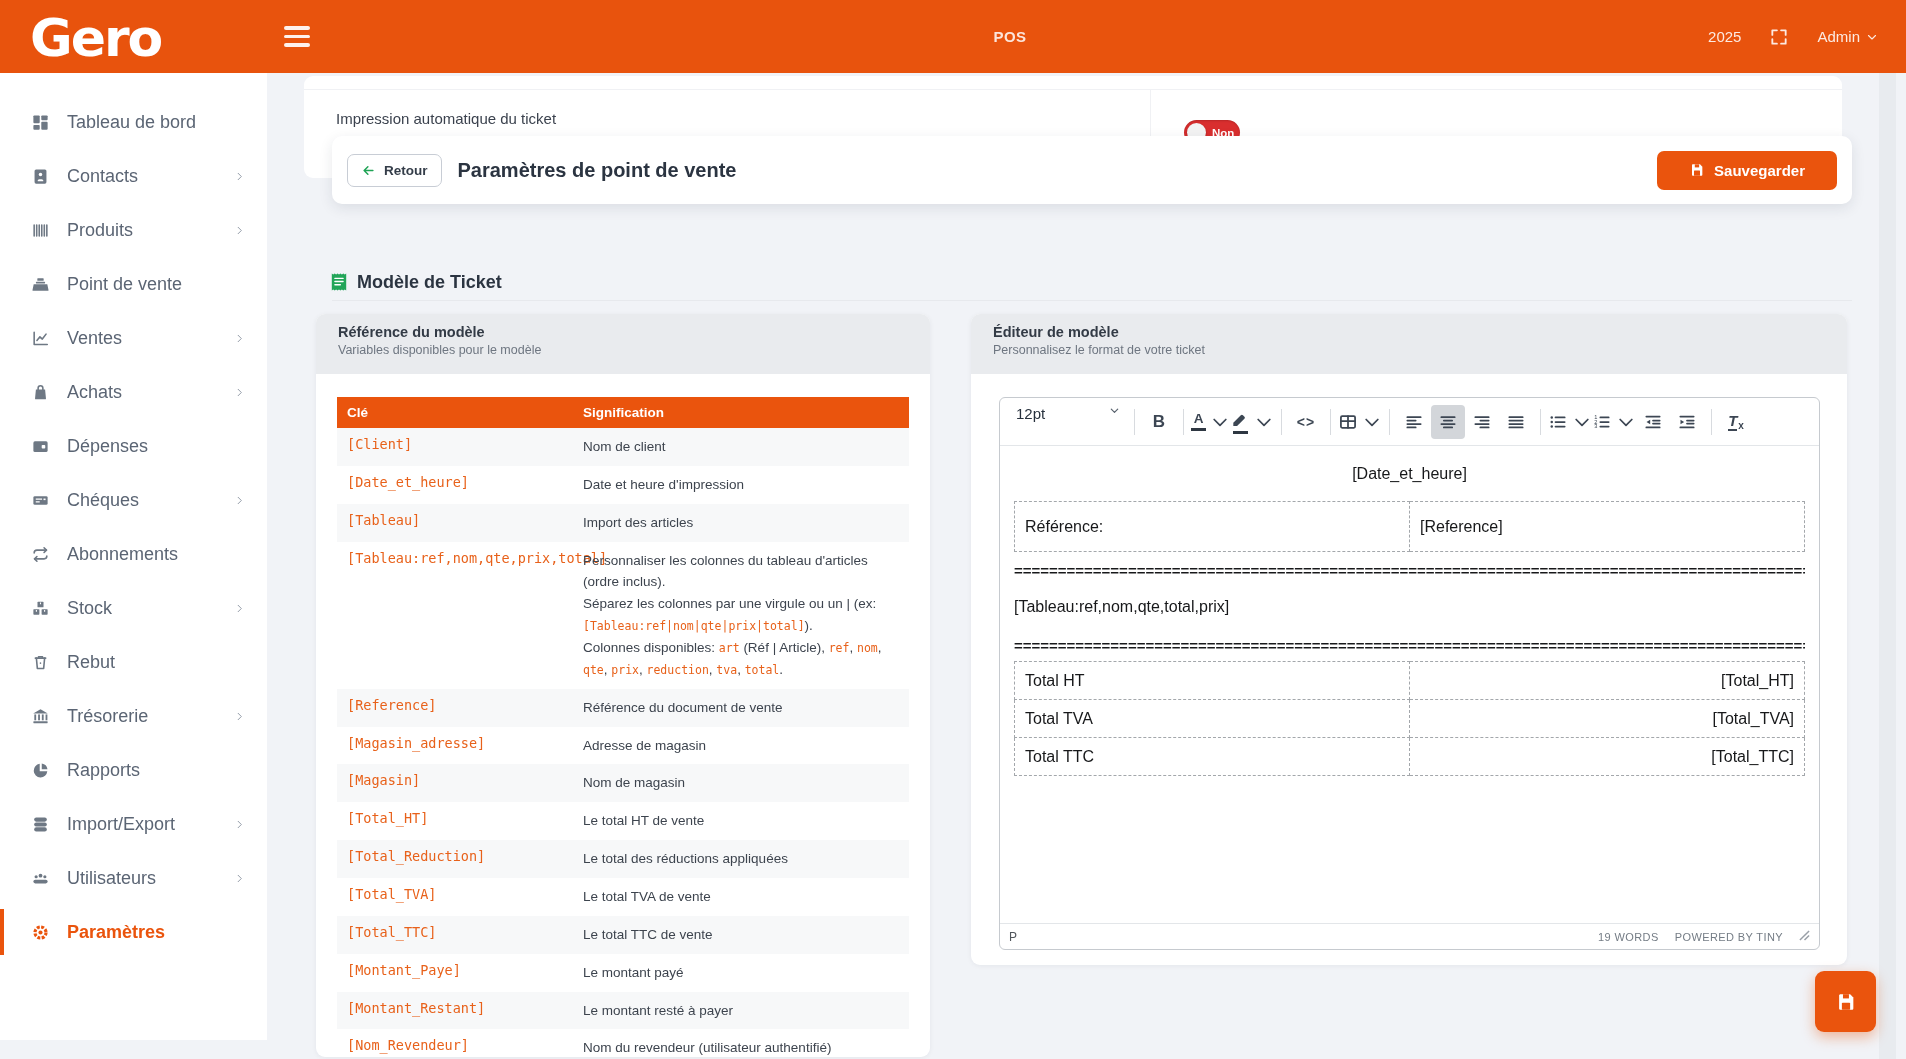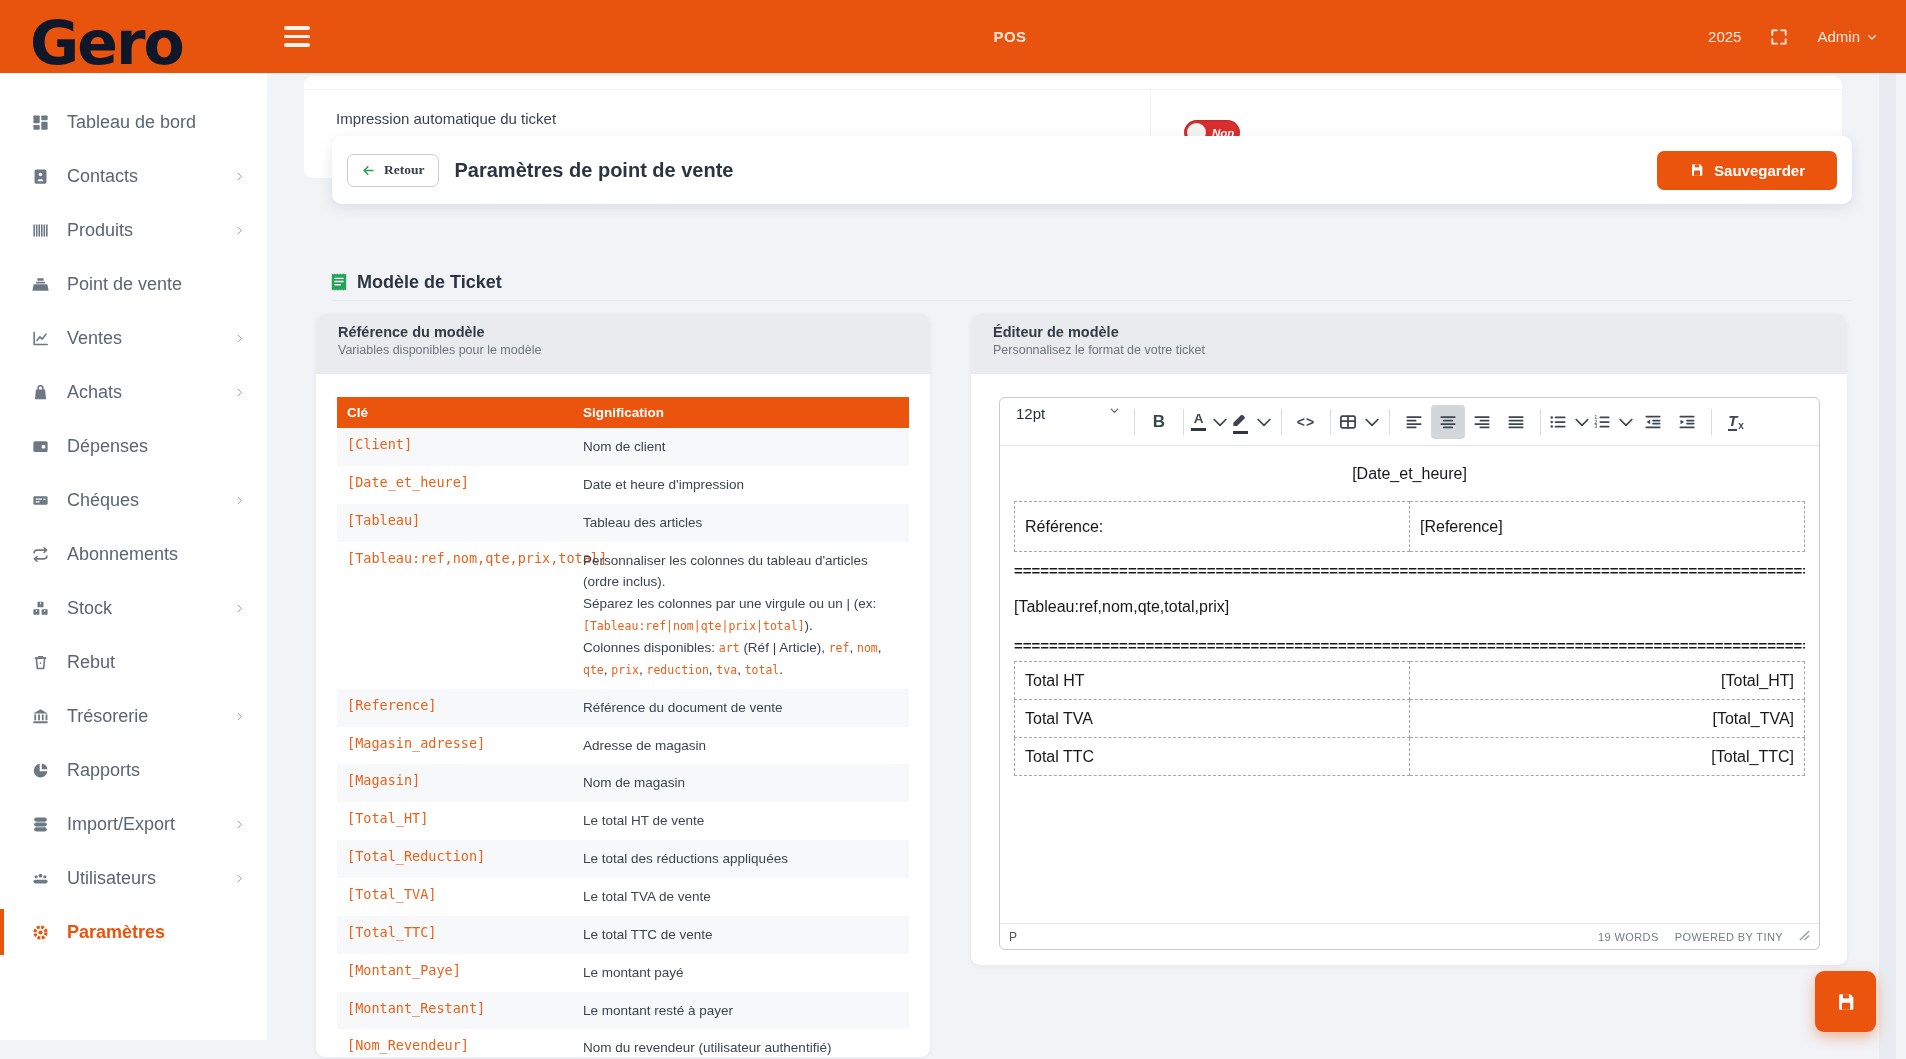--- a/index.html
+++ b/index.html
@@ -3,21 +3,21 @@
 <meta charset="utf-8">
 <style>
   html,body{margin:0;padding:0;background:#dfe3e8;}
   *{box-sizing:border-box;}
   #app{position:relative;width:1906px;height:1059px;overflow:hidden;background:#f1f3f7;
        font-family:"Liberation Sans",sans-serif;-webkit-font-smoothing:antialiased;}
 
   
   .topbar{position:absolute;left:0;top:0;width:1906px;height:73px;background:#e8530d;z-index:30;}
   .logo{position:absolute;left:30px;top:8px;font-family:"DejaVu Sans",sans-serif;font-weight:700;
-        font-size:60px;letter-spacing:-2px;color:#0f172a;}
+        font-size:52px;letter-spacing:-2px;color:#ffffff;}
   .hamburger{position:absolute;left:284px;top:26px;width:26px;height:21px;display:flex;
              flex-direction:column;justify-content:space-between;cursor:pointer;}
   .hamburger span{display:block;height:3.6px;border-radius:2px;background:rgba(255,255,255,.92);}
   .pos-title{position:absolute;left:930px;top:0;width:160px;height:73px;display:flex;align-items:center;
              justify-content:center;color:rgba(255,255,255,.85);font-size:15px;font-weight:700;letter-spacing:.4px;}
   .top-right{position:absolute;right:28px;top:0;height:73px;display:flex;align-items:center;gap:28px;
              color:rgba(255,255,255,.88);font-size:15px;}
   .fs-btn,.admin-menu{display:flex;align-items:center;gap:6px;cursor:pointer;}
   .fs-btn svg,.admin-menu svg{stroke:rgba(255,255,255,.88);fill:none;stroke-width:2.2;stroke-linecap:round;stroke-linejoin:round;}
 
@@ -36,29 +36,29 @@
   .active-bar{position:absolute;left:0;top:4px;bottom:4px;width:4px;background:#ea540d;}
 
   
   .bg-card{position:absolute;left:304px;top:76px;width:1538px;height:102px;background:#fff;
            border-radius:9px;z-index:5;}
   .bg-topline{height:14px;border-bottom:1px solid #f0f1f4;}
   .bg-row{position:relative;height:56px;display:flex;align-items:center;}
   .bg-row-label{margin-left:32px;font-size:15px;color:#3b424e;}
   .bg-vline{position:absolute;left:846px;top:14px;bottom:0;width:1px;background:#f0f1f4;}
   .toggle{position:absolute;left:880px;top:30px;width:56px;height:25px;border-radius:13px;background:#d92e2e;
-          display:flex;align-items:center;cursor:pointer;box-shadow:inset 0 1px 2px rgba(0,0,0,.15);font-style:italic;}
+          display:flex;align-items:center;cursor:pointer;box-shadow:inset 0 1px 2px rgba(0,0,0,.15);}
   .toggle-knob{width:19px;height:19px;border-radius:50%;background:#f3f3f3;margin-left:3px;box-shadow:0 1px 2px rgba(0,0,0,.3);}
   .toggle-label{color:#fff;font-size:11.5px;font-weight:700;margin-left:6px;}
 
   
   .overlay-card{position:absolute;left:332px;top:136px;width:1520px;height:68px;background:#fff;border-radius:10px;
                 z-index:10;display:flex;align-items:center;padding:0 15px;box-shadow:0 4px 14px rgba(25,35,55,.10);}
   .btn-retour{display:flex;align-items:center;gap:8px;height:33px;padding:0 13px;border:1px solid #c8cdd5;
-              border-radius:7px;background:#fff;font-size:13.5px;font-weight:700;color:#343d49;cursor:pointer;font-family:Liberation Serif, serif;}
+              border-radius:7px;background:#fff;font-size:13.5px;font-weight:700;color:#343d49;cursor:pointer;}
   .btn-retour svg{stroke:#1fa355;fill:none;stroke-width:2.4;stroke-linecap:round;stroke-linejoin:round;}
   .page-title{margin-left:16px;font-size:20px;font-weight:700;color:#2b3441;}
   .btn-save{margin-left:auto;display:flex;align-items:center;gap:9px;height:39px;padding:0 32px;border:none;
             border-radius:7px;background:#ea540d;color:#fff;font-size:15px;font-weight:700;cursor:pointer;}
 
   
   .section-head{position:absolute;left:330px;top:257px;display:flex;align-items:center;gap:9px;z-index:6;}
   .section-title{font-size:18px;font-weight:800;color:#2b3441;}
   .section-divider{position:absolute;left:332px;top:300px;width:1520px;height:1px;background:#e7e9ed;z-index:6;}
 
@@ -440,21 +440,21 @@
           <tr>
               <td class="key">[Client]</td>
               <td class="desc">Nom de client</td>
             </tr>
           <tr>
               <td class="key">[Date_et_heure]</td>
               <td class="desc">Date et heure d'impression</td>
             </tr>
           <tr>
               <td class="key">[Tableau]</td>
-              <td class="desc">Tableau des articles</td>
+              <td class="desc">Import des articles</td>
             </tr>
           <tr>
               <td class="key">[Tableau:ref,nom,qte,prix,total]</td>
               <td class="desc"><span>Personnaliser les colonnes du tableau d'articles (ordre inclus).</span><br><span>Séparez les colonnes par une virgule ou un | (ex: </span><span class="code-inline">[Tableau:ref|nom|qte|prix|total]</span><span>).</span><br><span>Colonnes disponibles: </span><span class="code-inline">art</span><span> (Réf | Article), </span><span class="code-inline">ref</span><span>, </span><span class="code-inline">nom</span><span>, </span><span class="code-inline">qte</span><span>, </span><span class="code-inline">prix</span><span>, </span><span class="code-inline">reduction</span><span>, </span><span class="code-inline">tva</span><span>, </span><span class="code-inline">total</span><span>.</span></td>
             </tr>
           <tr>
               <td class="key">[Reference]</td>
               <td class="desc">Référence du document de vente</td>
             </tr>
           <tr>

